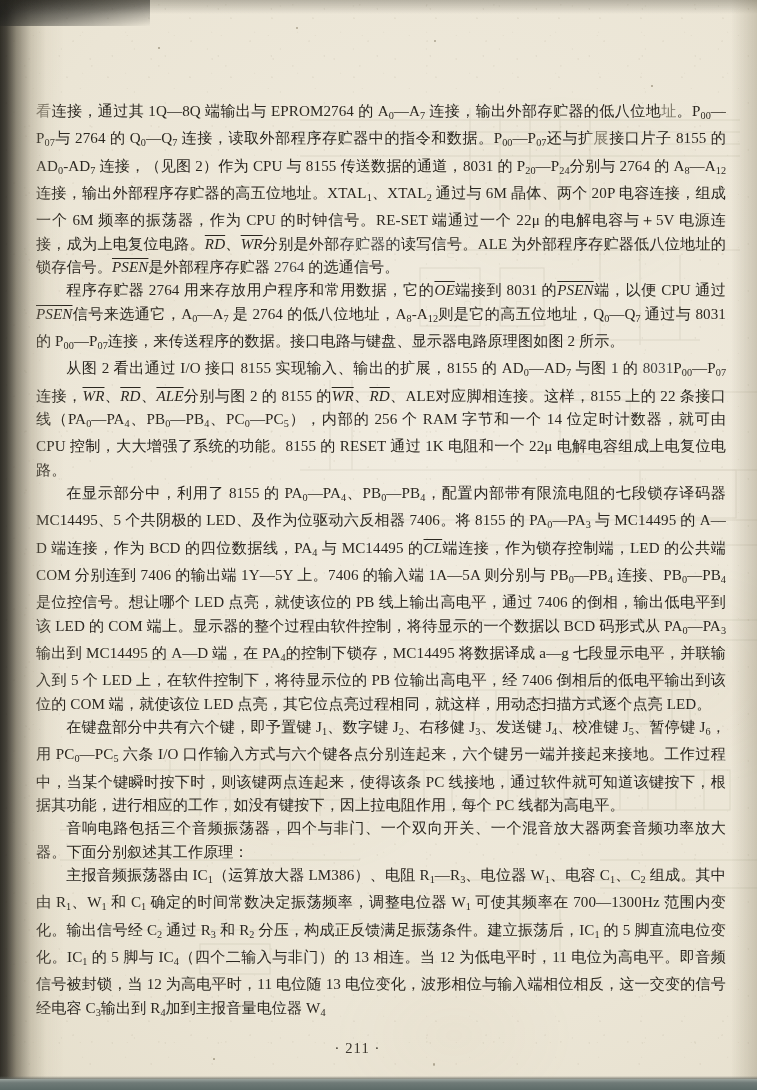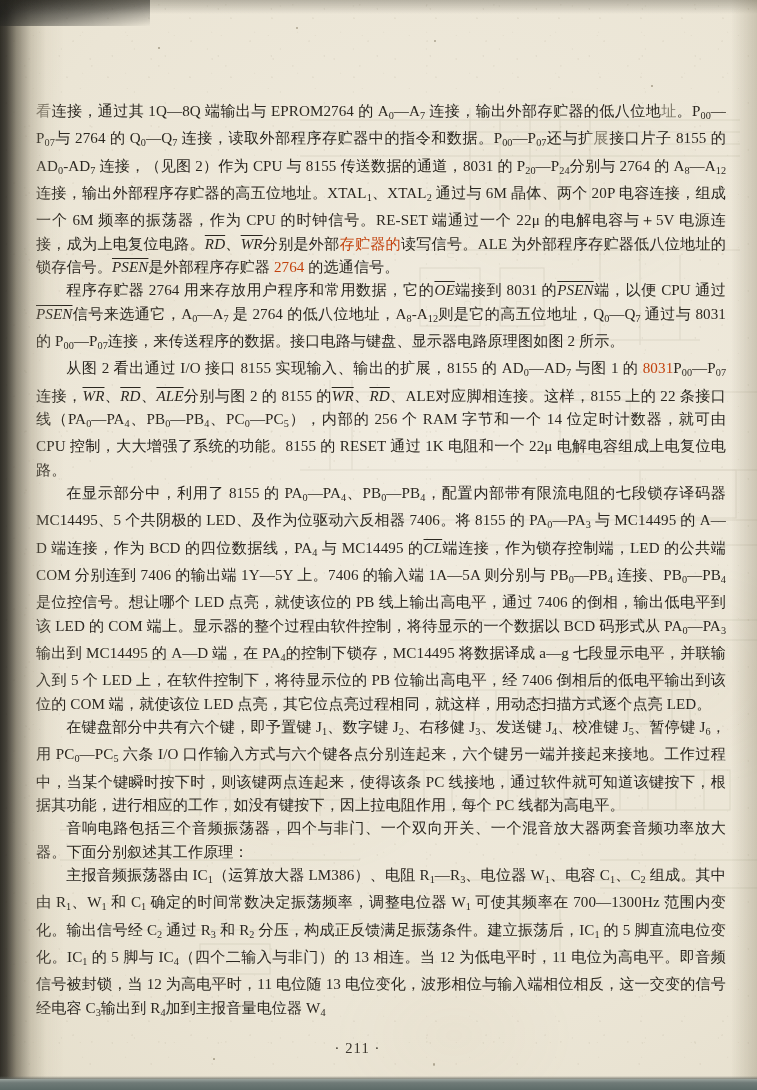--- a/index.html
+++ b/index.html
@@ -129,21 +129,21 @@
     letter-spacing: .1px;
   }
   #textblock p {
     margin: 0;
     text-indent: 2em;
   }
   #textblock p.cont { text-indent: 0; }
 
   
   .faded { color: #7d7768; }
-  .faded2 { color: #c2410c; }
+  .faded2 { color: #404040; }
 
   sub {
     font-size: .68em;
     vertical-align: -.28em;
     letter-spacing: 0;
   }
   .ovl {
     text-decoration: overline;
     text-decoration-thickness: 1px;
     text-underline-offset: 0;

